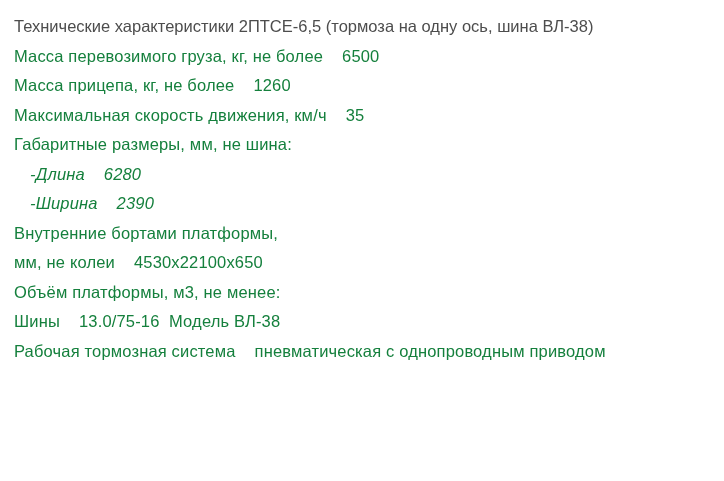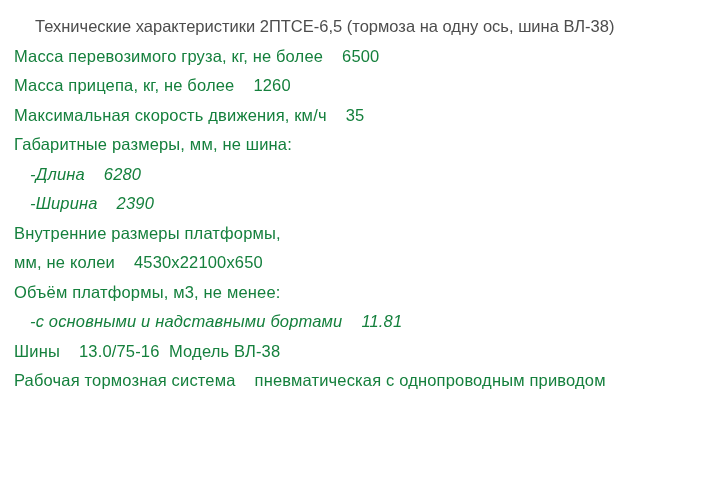--- a/index.html
+++ b/index.html
@@ -28,36 +28,34 @@
   }
   .line.indent {
     padding-left: 16px;
     font-style: italic;
   }
   .title {
     font-size: 16.5px;
     line-height: 29.5px;
     white-space: pre;
     color: #4d4d4d;
-    margin-left: 21px;
   }
 </style>
 </head>
 <body>
 
 <div class="sheet">
   <div class="title">Технические характеристики 2ПТСЕ-6,5 (тормоза на одну ось, шина ВЛ-38)</div>
   <div>
     <div class="line">Масса перевозимого груза, кг, не более    6500</div>
     <div class="line">Масса прицепа, кг, не более    1260</div>
     <div class="line">Максимальная скорость движения, км/ч    35</div>
     <div class="line">Габаритные размеры, мм, не шина:</div>
     <div class="line indent">-Длина    6280</div>
     <div class="line indent">-Ширина    2390</div>
-    <div class="line">Внутренние размеры платформы,</div>
+    <div class="line">Внутренние бортами платформы,</div>
     <div class="line">мм, не колеи    4530x22100x650</div>
     <div class="line">Объём платформы, м3, не менее:</div>
-    <div class="line indent">-с основными и надставными бортами    11.81</div>
     <div class="line">Шины    13.0/75-16  Модель ВЛ-38</div>
     <div class="line">Рабочая тормозная система    пневматическая с однопроводным приводом</div>
 
   </div>
 </div>
 
 </body></html>

